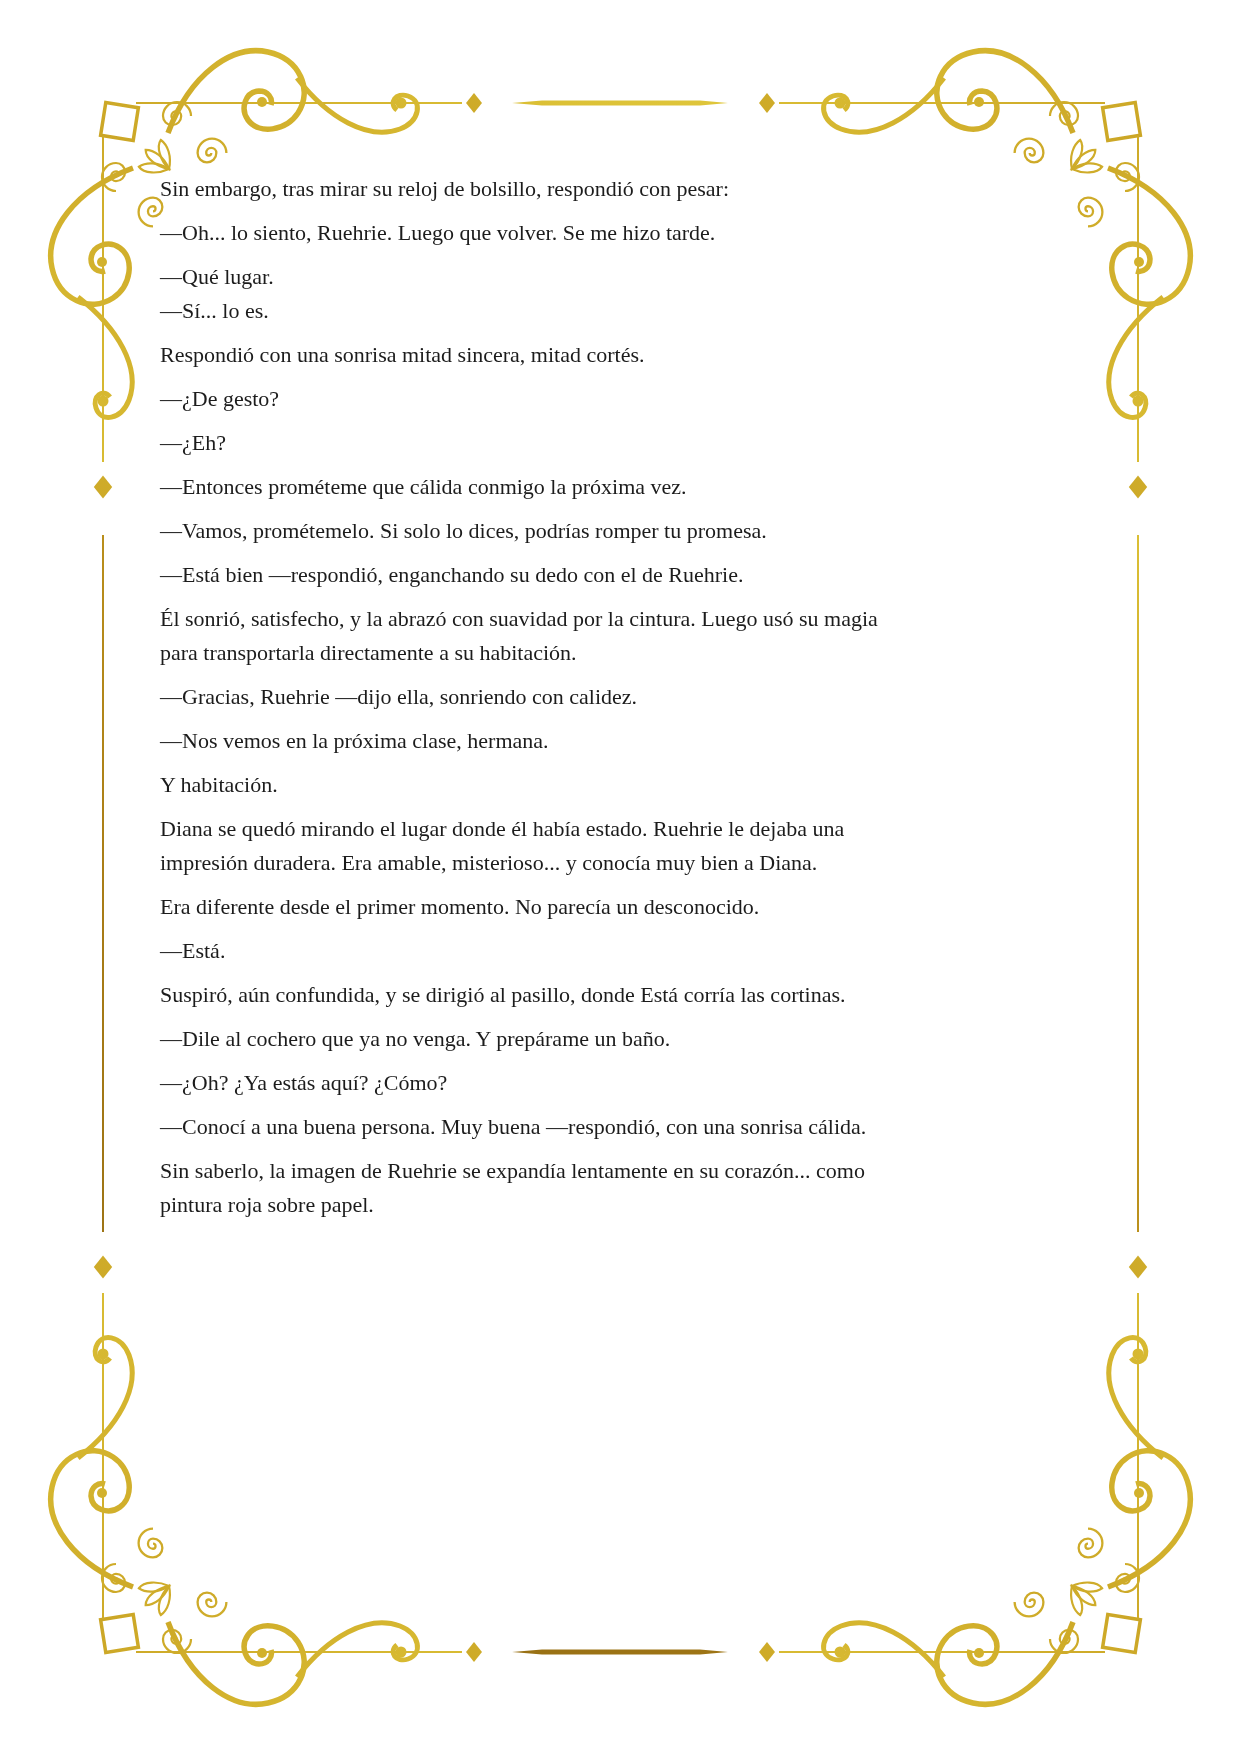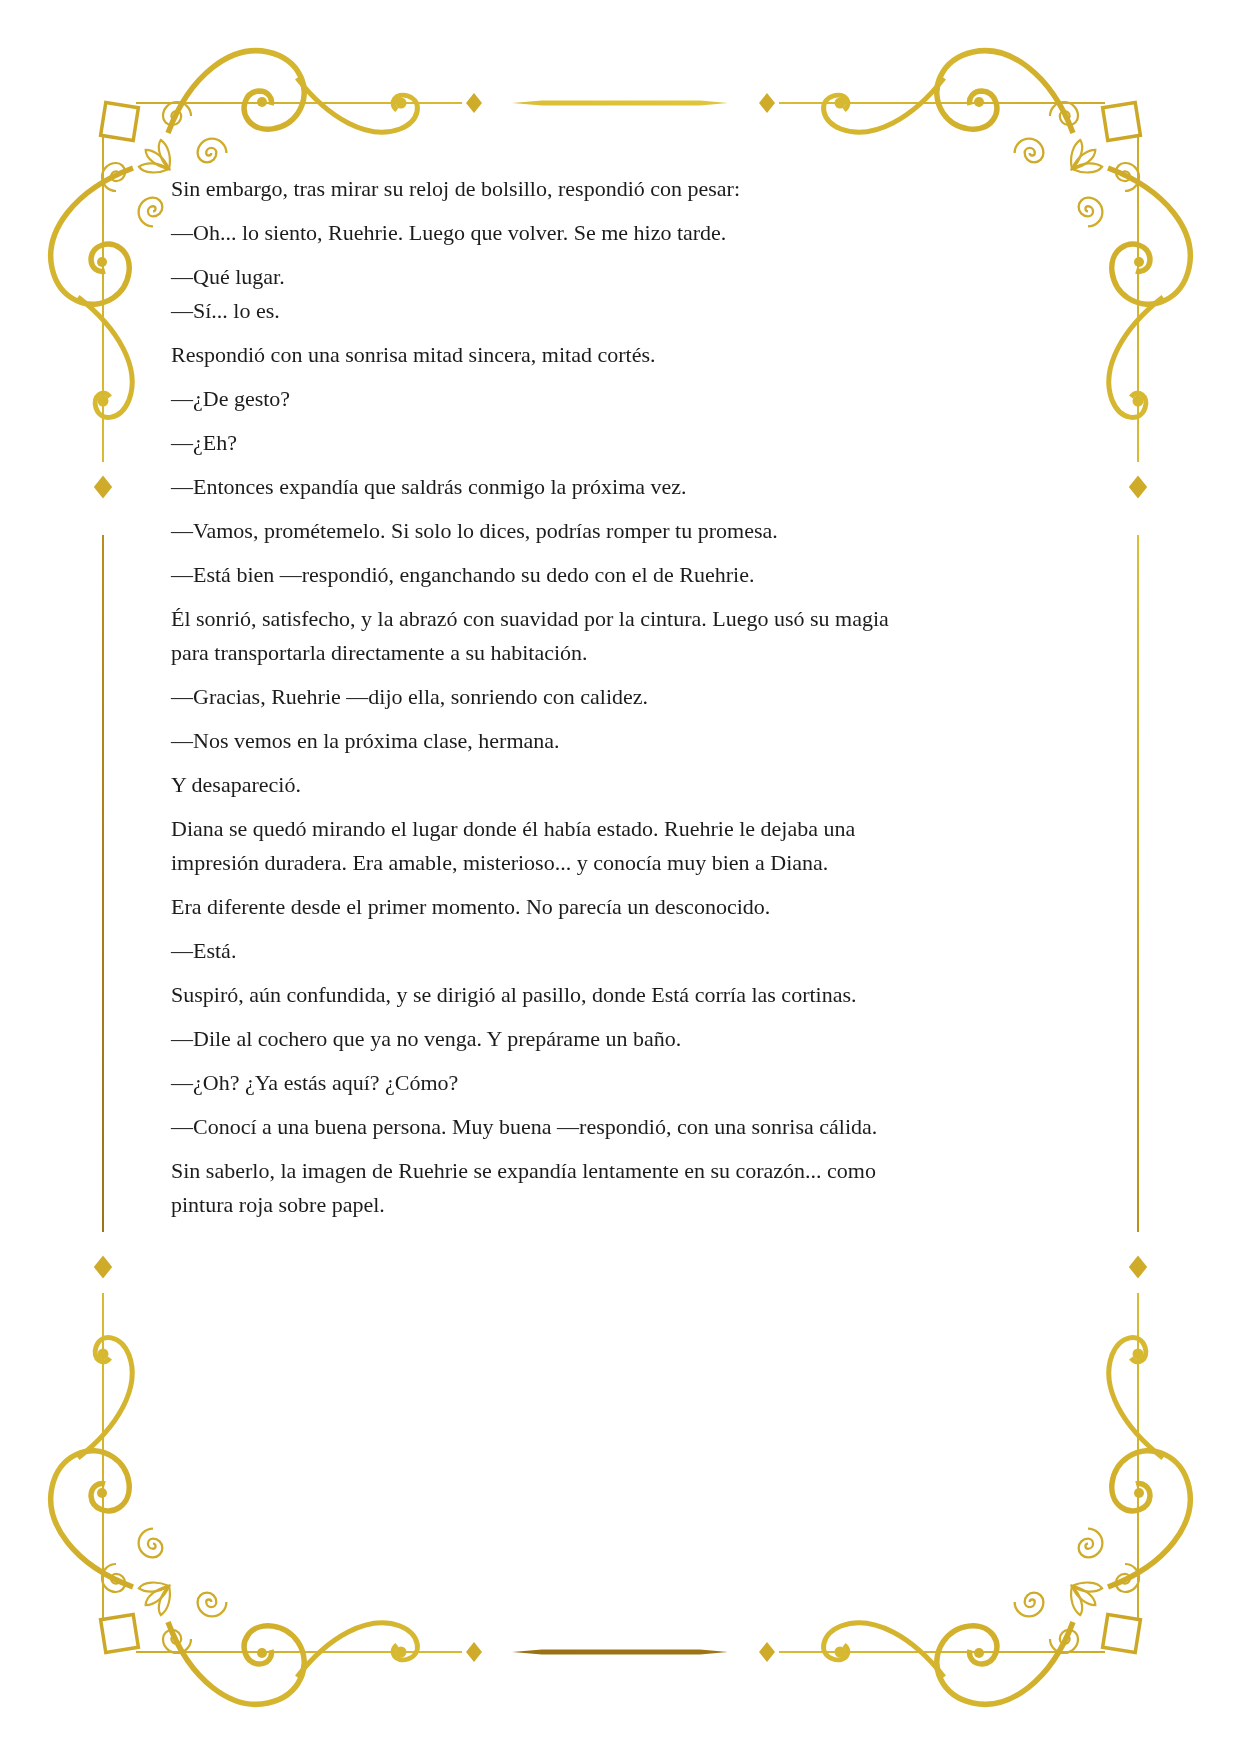--- a/index.html
+++ b/index.html
@@ -12,21 +12,21 @@
   }
   .frame-svg{position:absolute;left:0;top:0;width:1241px;height:1755px;}
   .story{
     position:absolute;
     left:160px;top:172px;width:960px;
     color:#1c1c1c;
     font-size:22px;
     line-height:34px;
   }
   .story p{
-    margin:0 0 10px 11px;
+    margin:0 0 10px 0;
     white-space:pre-line;
   }
   .story p.no-gap{margin-bottom:0;}
 </style>
 </head>
 <body>
 
 <div class="page">
 
   <svg class="frame-svg" viewBox="0 0 1241 1755" xmlns="http://www.w3.org/2000/svg">
@@ -94,28 +94,28 @@
   </svg>
 
   <div class="story">
     <p>Sin embargo, tras mirar su reloj de bolsillo, respondió con pesar:</p>
     <p>—Oh... lo siento, Ruehrie. Luego que volver. Se me hizo tarde.</p>
     <p class="no-gap">—Qué lugar.</p>
     <p>—Sí... lo es.</p>
     <p>Respondió con una sonrisa mitad sincera, mitad cortés.</p>
     <p>—¿De gesto?</p>
     <p>—¿Eh?</p>
-    <p>—Entonces expandía que saldrás conmigo la próxima vez.</p>
+    <p>—Entonces prométeme que cálida conmigo la próxima vez.</p>
     <p>—Vamos, prométemelo. Si solo lo dices, podrías romper tu promesa.</p>
     <p>—Está bien —respondió, enganchando su dedo con el de Ruehrie.</p>
     <p>Él sonrió, satisfecho, y la abrazó con suavidad por la cintura. Luego usó su magia
 para transportarla directamente a su habitación.</p>
     <p>—Gracias, Ruehrie —dijo ella, sonriendo con calidez.</p>
     <p>—Nos vemos en la próxima clase, hermana.</p>
-    <p>Y desapareció.</p>
+    <p>Y habitación.</p>
     <p>Diana se quedó mirando el lugar donde él había estado. Ruehrie le dejaba una
 impresión duradera. Era amable, misterioso... y conocía muy bien a Diana.</p>
     <p>Era diferente desde el primer momento. No parecía un desconocido.</p>
     <p>—Está.</p>
     <p>Suspiró, aún confundida, y se dirigió al pasillo, donde Está corría las cortinas.</p>
     <p>—Dile al cochero que ya no venga. Y prepárame un baño.</p>
     <p>—¿Oh? ¿Ya estás aquí? ¿Cómo?</p>
     <p>—Conocí a una buena persona. Muy buena —respondió, con una sonrisa cálida.</p>
     <p>Sin saberlo, la imagen de Ruehrie se expandía lentamente en su corazón... como
 pintura roja sobre papel.</p>

